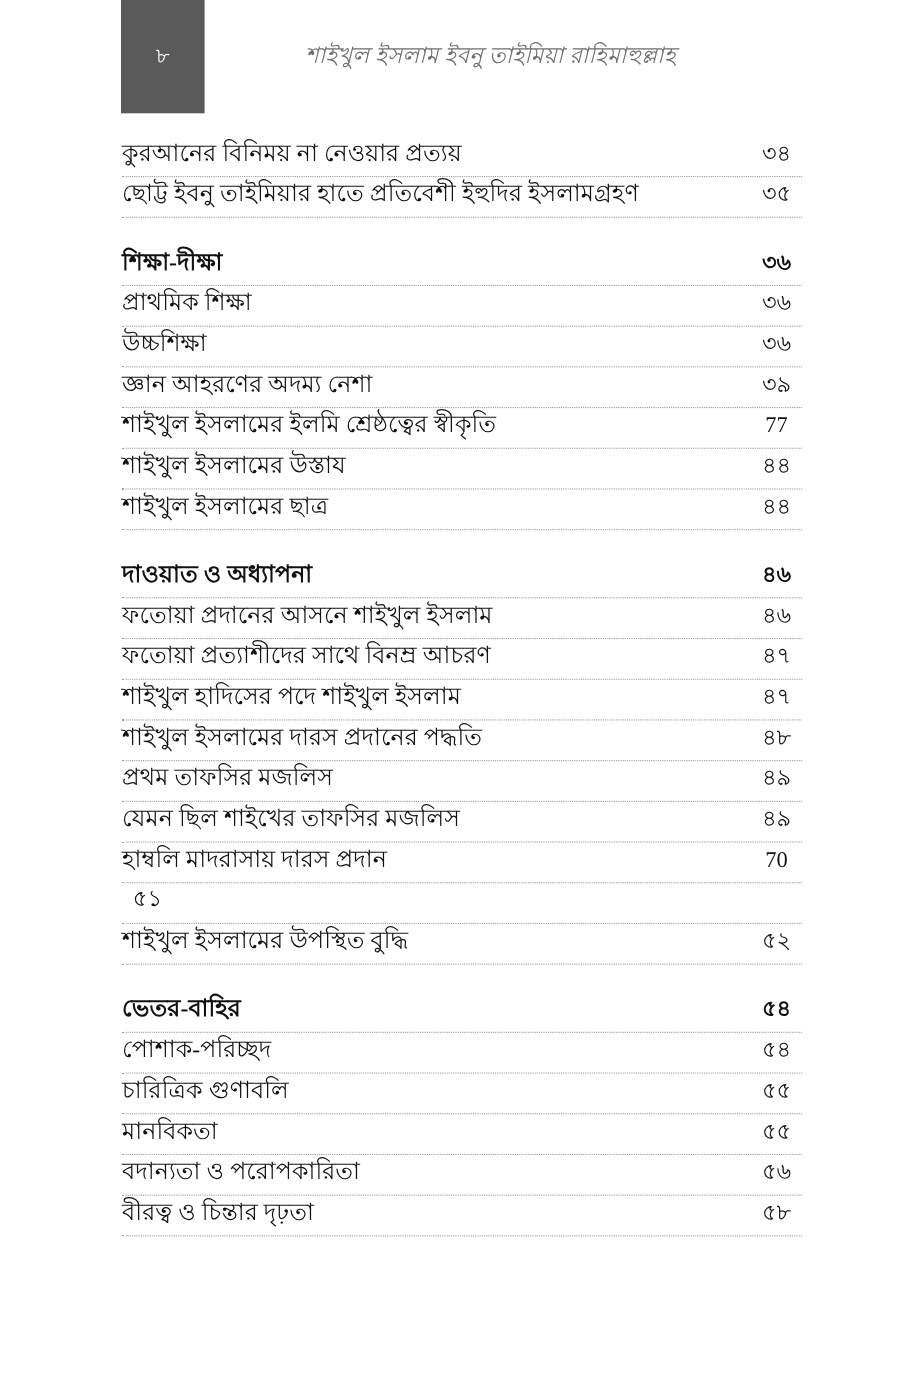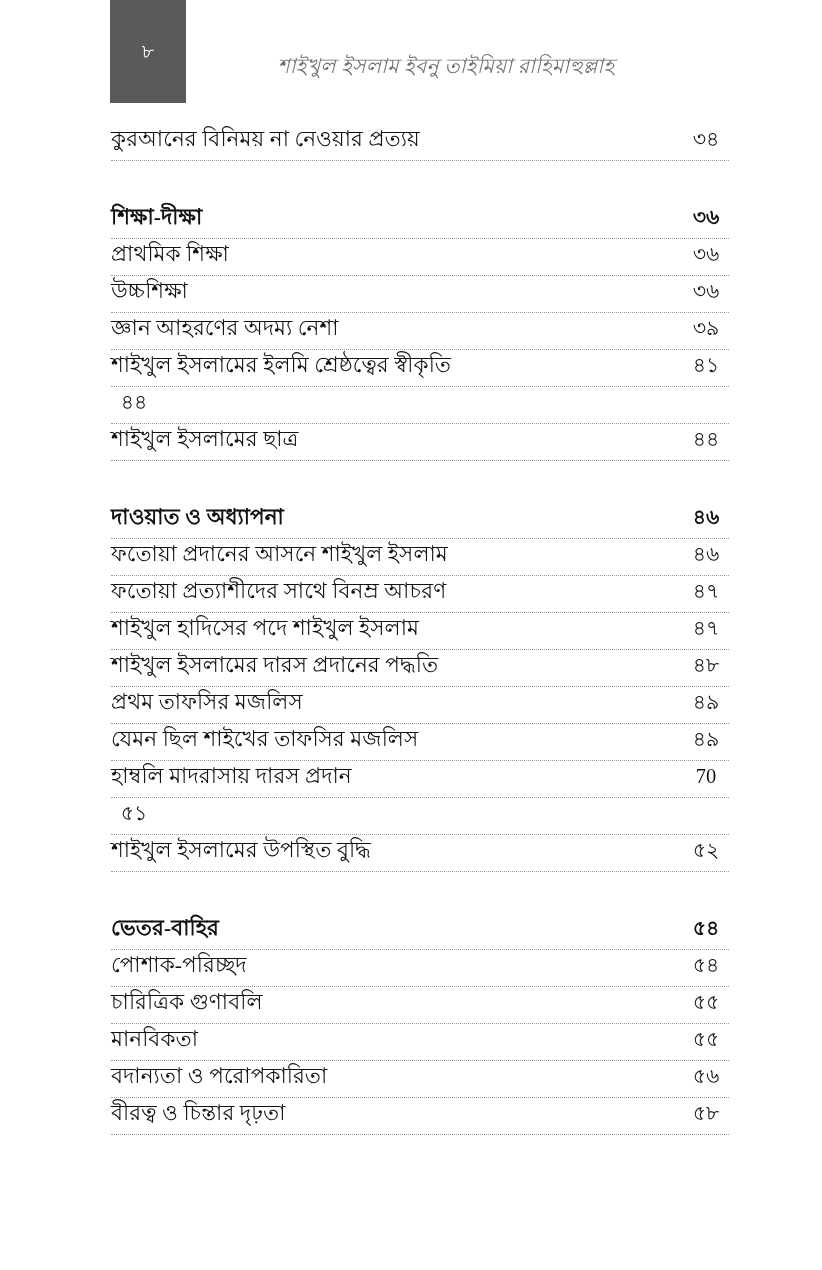--- a/index.html
+++ b/index.html
@@ -38,21 +38,21 @@
     color: #ffffff;
     font-size: 19px;
     font-family: "Liberation Serif", "DejaVu Serif", serif;
     line-height: 1;
     position: relative;
     top: 0px;
   }
   .header-title {
     position: absolute;
     left: 186px;
-    top: 16px;
+    top: 0;
     width: 560px;
     height: 103px;
     display: flex;
     align-items: center;
     justify-content: center;
     padding-right: 40px;
     box-sizing: border-box;
   }
   .header-title-text {
     font-size: 20.5px;
@@ -74,21 +74,21 @@
     position: relative;
     display: flex;
     align-items: baseline;
     justify-content: space-between;
     height: 37px;
     border-bottom: 1px dotted #9a9a9a;
     box-sizing: border-box;
   }
 
   .toc-row.section-head {
-    margin-top: 41px;
+    margin-top: 25px;
     gap: 44px;
   }
 
   .toc-row .entry-title {
     font-size: 21.5px;
     color: #111111;
     line-height: 30px;
     white-space: nowrap;
     letter-spacing: 0.1px;
   }
@@ -119,41 +119,46 @@
   <div class="header-title">
     <span class="header-title-text">শাইখুল ইসলাম ইবনু তাইমিয়া রাহিমাহুল্লাহ</span>
   </div>
 </div>
 
 <div class="toc" id="toc-list">
     <div class="toc-row">
       <span class="entry-title">কুরআনের বিনিময় না নেওয়ার প্রত্যয়</span>
       <span class="entry-page">৩৪</span>
     </div>
+    <div class="toc-row">
+      <span class="entry-title">ছোট্ট ইবনু তাইমিয়ার হাতে প্রতিবেশী ইহুদির ইসলামগ্রহণ</span>
+      <span class="entry-page">৩৫</span>
+    </div>
     <div class="toc-row section-head">
       <span class="entry-title">শিক্ষা-দীক্ষা</span>
       <span class="entry-page">৩৬</span>
     </div>
     <div class="toc-row">
       <span class="entry-title">প্রাথমিক শিক্ষা</span>
       <span class="entry-page">৩৬</span>
     </div>
     <div class="toc-row">
       <span class="entry-title">উচ্চশিক্ষা</span>
       <span class="entry-page">৩৬</span>
     </div>
     <div class="toc-row">
       <span class="entry-title">জ্ঞান আহরণের অদম্য নেশা</span>
       <span class="entry-page">৩৯</span>
     </div>
     <div class="toc-row">
       <span class="entry-title">শাইখুল ইসলামের ইলমি শ্রেষ্ঠত্বের স্বীকৃতি</span>
-      <span class="entry-page">৪১</span>
-    </div>
-    <div class="toc-row">
+      <span class="entry-page">77</span>
+    </div>
+    <div class="toc-row">
+      <span class="entry-title">শাইখুল ইসলামের উস্তায</span>
       <span class="entry-page">৪৪</span>
     </div>
     <div class="toc-row">
       <span class="entry-title">শাইখুল ইসলামের ছাত্র</span>
       <span class="entry-page">৪৪</span>
     </div>
     <div class="toc-row section-head">
       <span class="entry-title">দাওয়াত ও অধ্যাপনা</span>
       <span class="entry-page">৪৬</span>
     </div>

